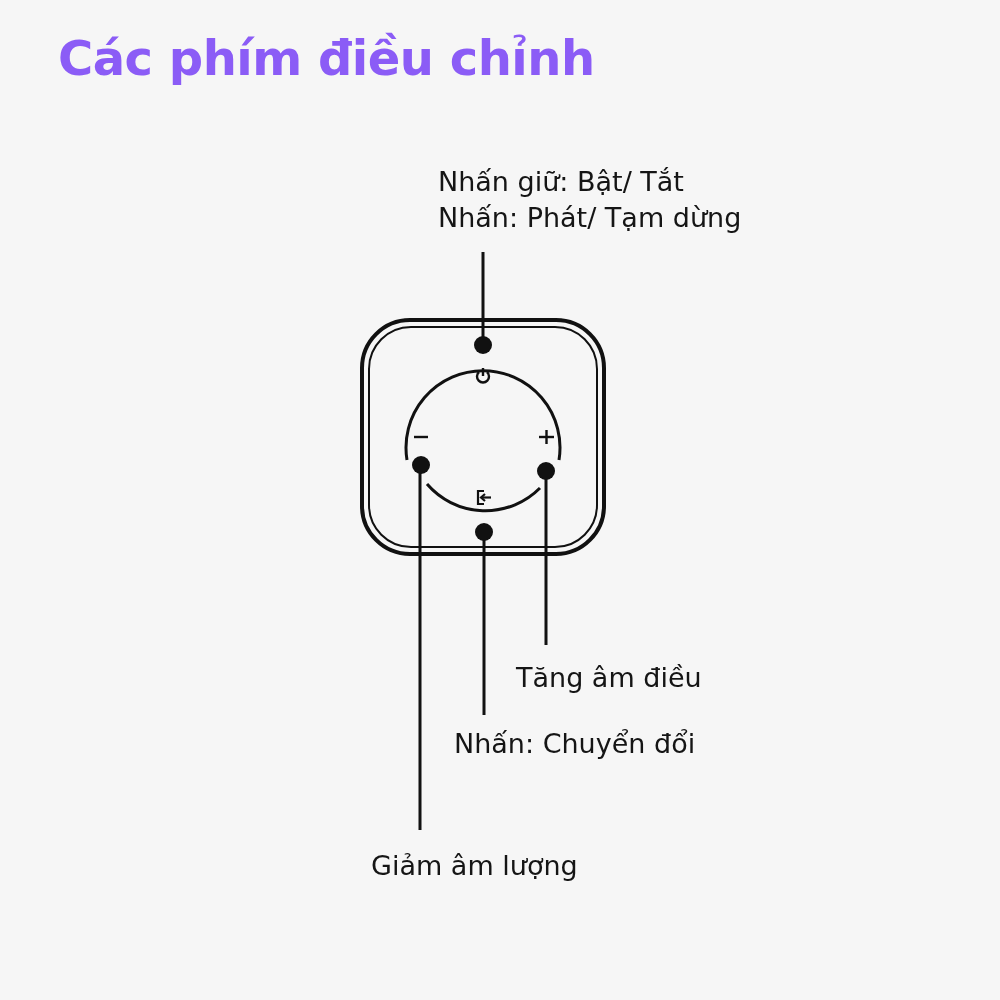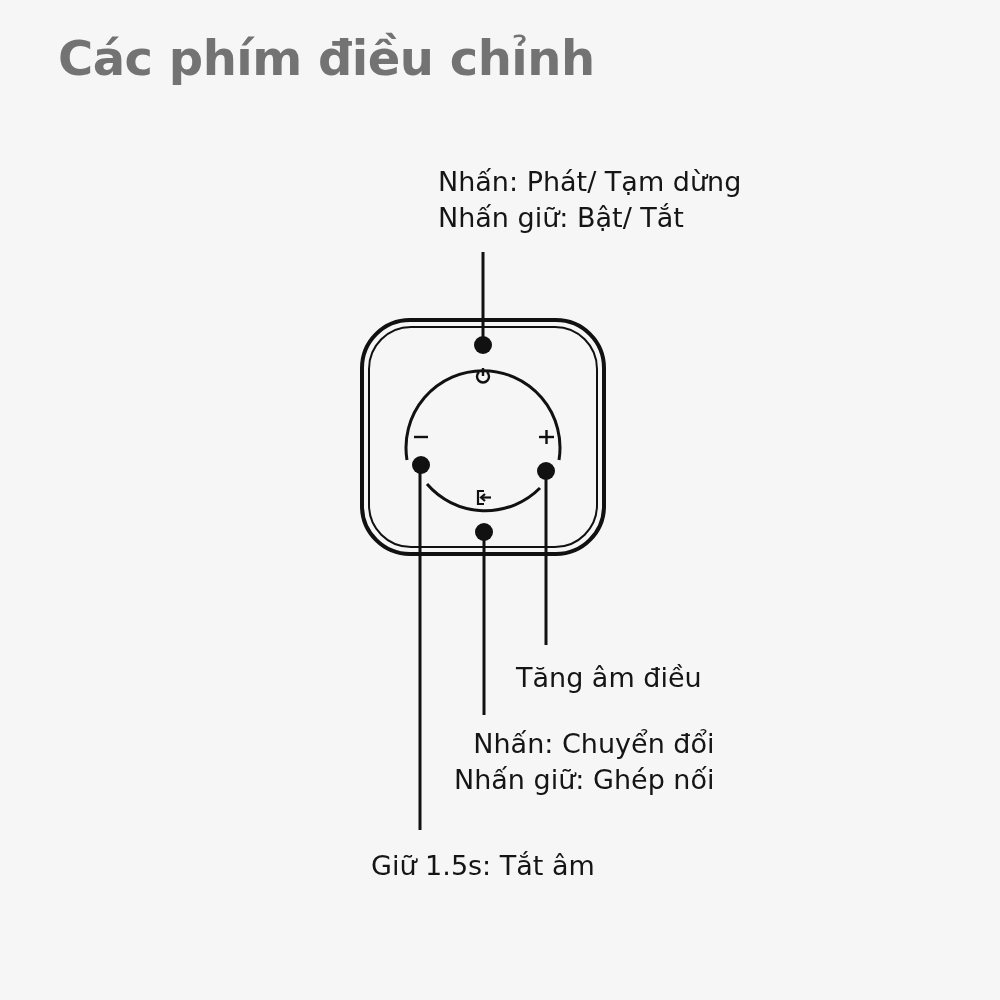--- a/index.html
+++ b/index.html
@@ -6,21 +6,21 @@
   body {
     width:1000px; height:1000px; position:relative; overflow:hidden;
     background:#f6f6f6;
     font-family:"DejaVu Sans", "Liberation Sans", sans-serif;
     color:#111;
   }
   .title {
     position:absolute; left:58px; top:30px;
     font-family:"DejaVu Sans", sans-serif;
     font-weight:bold; font-size:48px; letter-spacing:-0.5px;
-    color:#737373; white-space:nowrap;
+    color:#8b5cf6; white-space:nowrap;
   }
   .label {
     position:absolute; font-size:27px; line-height:36px; white-space:nowrap; color:#151515;
   }
   .label span { display:block; }
   svg.diagram { position:absolute; left:0; top:0; }
 </style>
 </head>
 <body>
 
@@ -62,28 +62,27 @@
     <line x1="546" y1="470" x2="546" y2="645"></line>
   </g>
 
   <circle cx="483" cy="345" r="9" fill="#111"></circle>
   <circle cx="421" cy="465" r="9" fill="#111"></circle>
   <circle cx="546" cy="471" r="9" fill="#111"></circle>
   <circle cx="484" cy="532" r="9" fill="#111"></circle>
 </svg>
 
 <div class="label" style="left:438px; top:164px;">
+  <span>Nhấn giữ: Bật/ Tắt</span>
   <span>Nhấn: Phát/ Tạm dừng</span>
-  <span>Nhấn giữ: Bật/ Tắt</span>
 </div>
 
 <div class="label" style="left:516px; top:660px;">
   <span>Tăng âm điều</span>
 </div>
 
 <div class="label" style="left:454px; top:726px;text-align:right;">
   <span>Nhấn: Chuyển đổi</span>
-  <span>Nhấn giữ: Ghép nối</span>
 </div>
 
 <div class="label" style="left:371px; top:848px;">
-  <span>Giữ 1.5s: Tắt âm</span>
+  <span>Giảm âm lượng</span>
 </div>
 
 </body></html>

